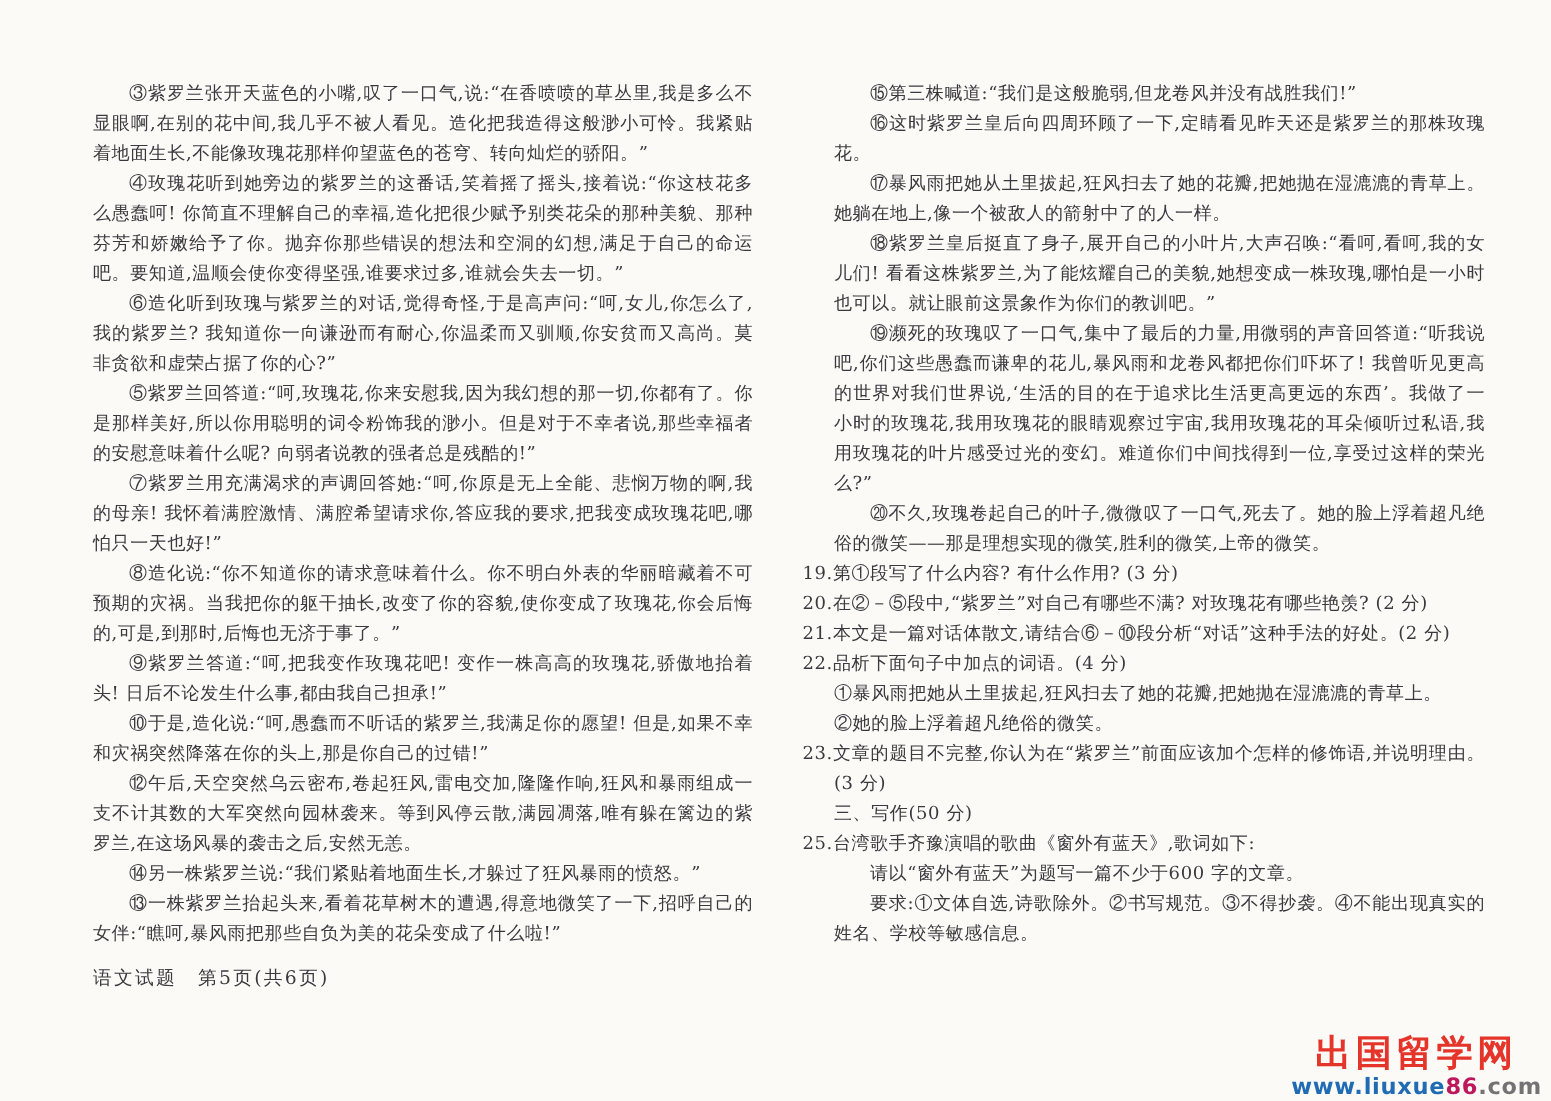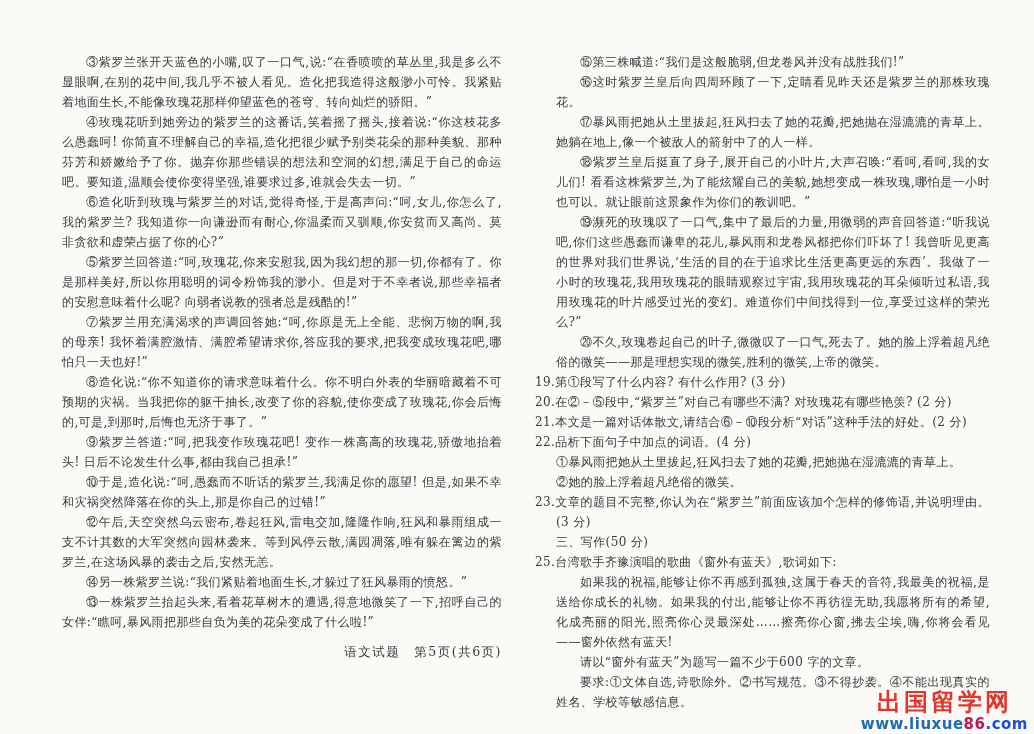--- a/index.html
+++ b/index.html
@@ -15,21 +15,21 @@
     text-align:justify;
   }
   #col-left{left:62px}
   #col-right{left:556px;width:434px}
   p.blk{margin:0;padding:0}
   .para{text-indent:2em}
   .q{padding-left:1.75em;text-indent:-1.75em}
   .sub{padding-left:1.9em}
   .sec{}
   .footer{
-    text-align:right;margin-top:10px;font-size:12.5px;letter-spacing:1.5px;color:#3a3a3e;
+    text-align:left;margin-top:10px;font-size:12.5px;letter-spacing:1.5px;color:#3a3a3e;
   }
   .watermark{
     position:absolute;right:6px;bottom:2px;text-align:center;
     font-family:"DejaVu Sans","Liberation Sans",sans-serif;line-height:1.08;
   }
   .wm-name{display:block;font-size:24px;font-weight:bold;letter-spacing:3px}
   .wm-url{display:block;font-size:15px;font-weight:bold;letter-spacing:.5px}
   .wm-url span{font-weight:bold}
 </style>
 </head>
@@ -62,25 +62,24 @@
       <p class="blk para">⑳不久,玫瑰卷起自己的叶子,微微叹了一口气,死去了。她的脸上浮着超凡绝俗的微笑——那是理想实现的微笑,胜利的微笑,上帝的微笑。</p>
       <p class="blk q">19.第①段写了什么内容? 有什么作用? (3 分)</p>
       <p class="blk q">20.在②－⑤段中,“紫罗兰”对自己有哪些不满? 对玫瑰花有哪些艳羡? (2 分)</p>
       <p class="blk q">21.本文是一篇对话体散文,请结合⑥－⑩段分析“对话”这种手法的好处。(2 分)</p>
       <p class="blk q">22.品析下面句子中加点的词语。(4 分)</p>
       <p class="blk sub">①暴风雨把她从土里拔起,狂风扫去了她的花瓣,把她抛在湿漉漉的青草上。</p>
       <p class="blk sub">②她的脸上浮着超凡绝俗的微笑。</p>
       <p class="blk q">23.文章的题目不完整,你认为在“紫罗兰”前面应该加个怎样的修饰语,并说明理由。(3 分)</p>
       <p class="blk sec">三、写作(50 分)</p>
       <p class="blk q">25.台湾歌手齐豫演唱的歌曲《窗外有蓝天》,歌词如下:</p>
-      <p class="blk para">如果我的祝福,能够让你不再感到孤独,这属于春天的音符,我最美的祝福,是送给你成长的礼物。如果我的付出,能够让你不再彷徨无助,我愿将所有的希望,化成亮丽的阳光,照亮你心灵最深处……擦亮你心窗,拂去尘埃,嗨,你将会看见——窗外依然有蓝天!</p>
       <p class="blk para">请以“窗外有蓝天”为题写一篇不少于600 字的文章。</p>
       <p class="blk para">要求:①文体自选,诗歌除外。②书写规范。③不得抄袭。④不能出现真实的姓名、学校等敏感信息。</p>
     </div>
 
 </div>
 
 <div class="watermark">
   <span class="wm-name" style="color: rgb(229, 53, 43);">出国留学网</span>
   <span class="wm-url" style="color: rgb(31, 108, 180);">
-    <span style="color: rgb(31, 108, 180);">www.liuxue</span><span style="color: #be185d;">86</span><span style="color: #1d4ed8; text-align: center;">.com</span>
+    <span style="color: rgb(31, 108, 180);">www.liuxue</span><span style="color: #be185d;">86</span><span style="color: #737373; text-align: center;">.com</span>
   </span>
 </div>
 
 </body></html>

